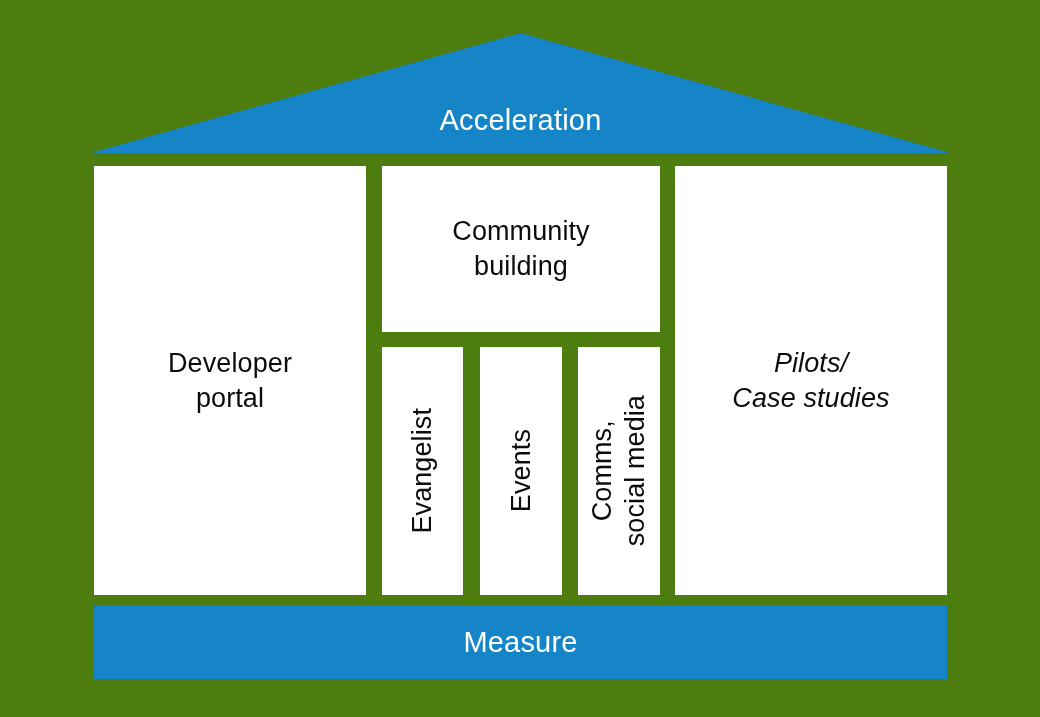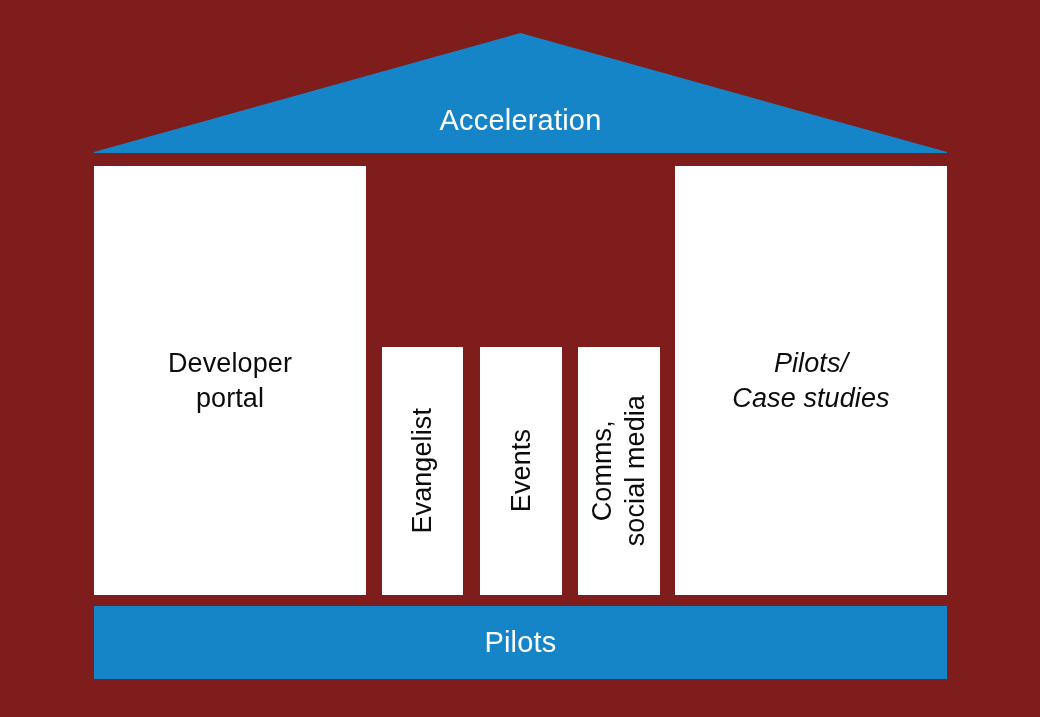--- a/index.html
+++ b/index.html
@@ -10,21 +10,21 @@
     width: 1040px;
     height: 717px;
     background: #ebebeb;
     font-family: "Liberation Sans", sans-serif;
     overflow: hidden;
   }
   #stage {
     position: relative;
     width: 1040px;
     height: 717px;
-    background: #7f1d1d;
+    background: #4d7c0f;
   }
 
   
   .roof-wrap {
     position: absolute;
     left: 94px;
     top: 33px;
     width: 853px;
     height: 120px;
   }
@@ -141,36 +141,40 @@
       <polygon points="426.5,0 853,119 853,120 0,120 0,119" fill="#1685c8"></polygon>
     </svg>
     <div class="roof-label">Acceleration</div>
   </div>
 
   <div class="box" id="pillar-left">
     <span class="label" style="white-space: pre-line;">Developer
 portal</span>
   </div>
 
+  <div class="box" id="box-community">
+    <span class="label" style="white-space: pre-line;">Community
+building</span>
+  </div>
 
   <div class="box vbox" id="vbox-evangelist">
     <span class="label">Evangelist</span>
   </div>
 
   <div class="box vbox" id="vbox-events">
     <span class="label">Events</span>
   </div>
 
   <div class="box vbox" id="vbox-comms">
     <span class="label" style="white-space: pre-line;">Comms,
 social media</span>
   </div>
 
   <div class="box" id="pillar-right">
     <span class="label" style="white-space: pre-line;">Pilots/
 Case studies</span>
   </div>
 
   <div id="base-bar">
-    <span>Pilots</span>
+    <span>Measure</span>
   </div>
 
 </div>
 
 </body></html>

